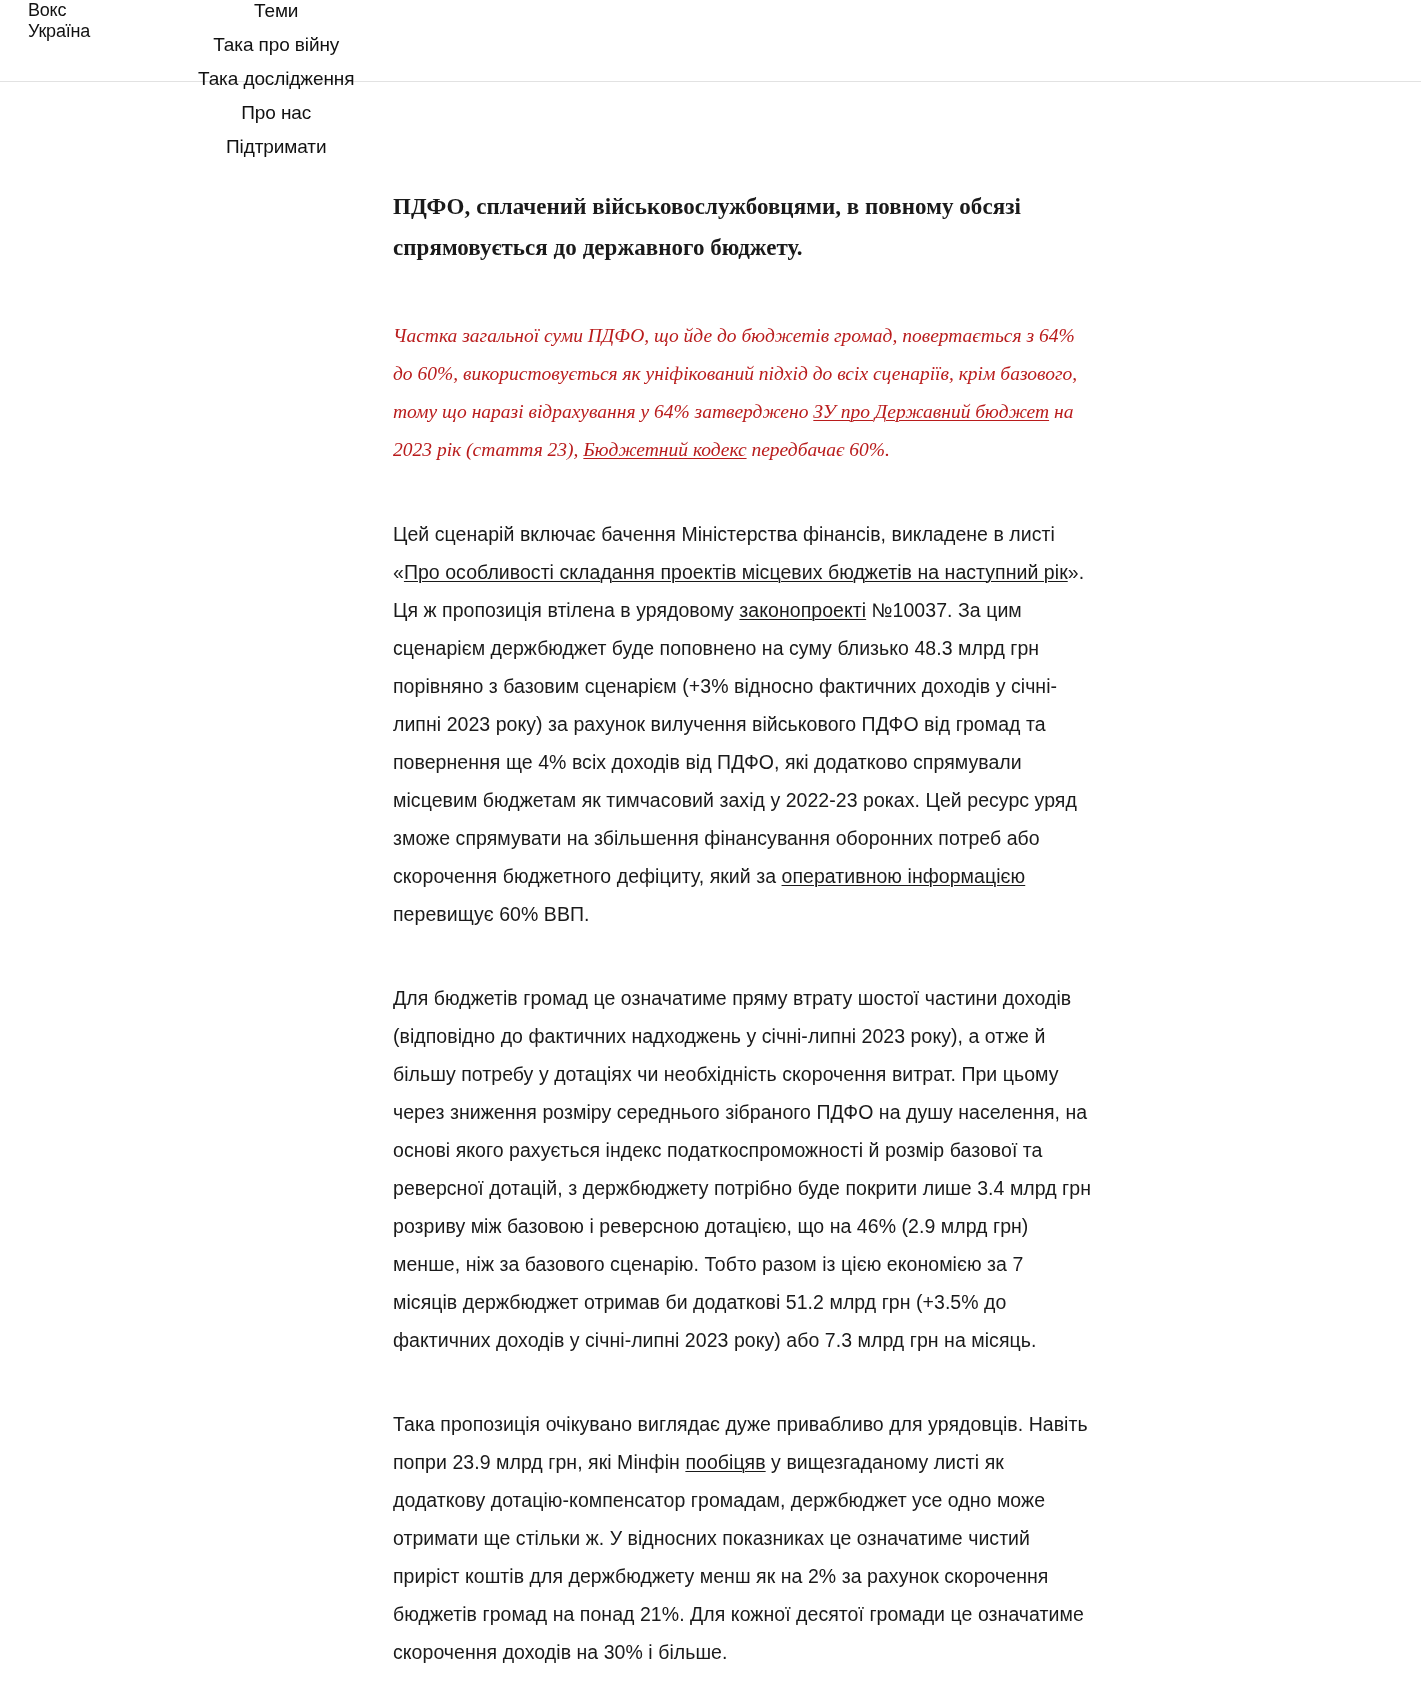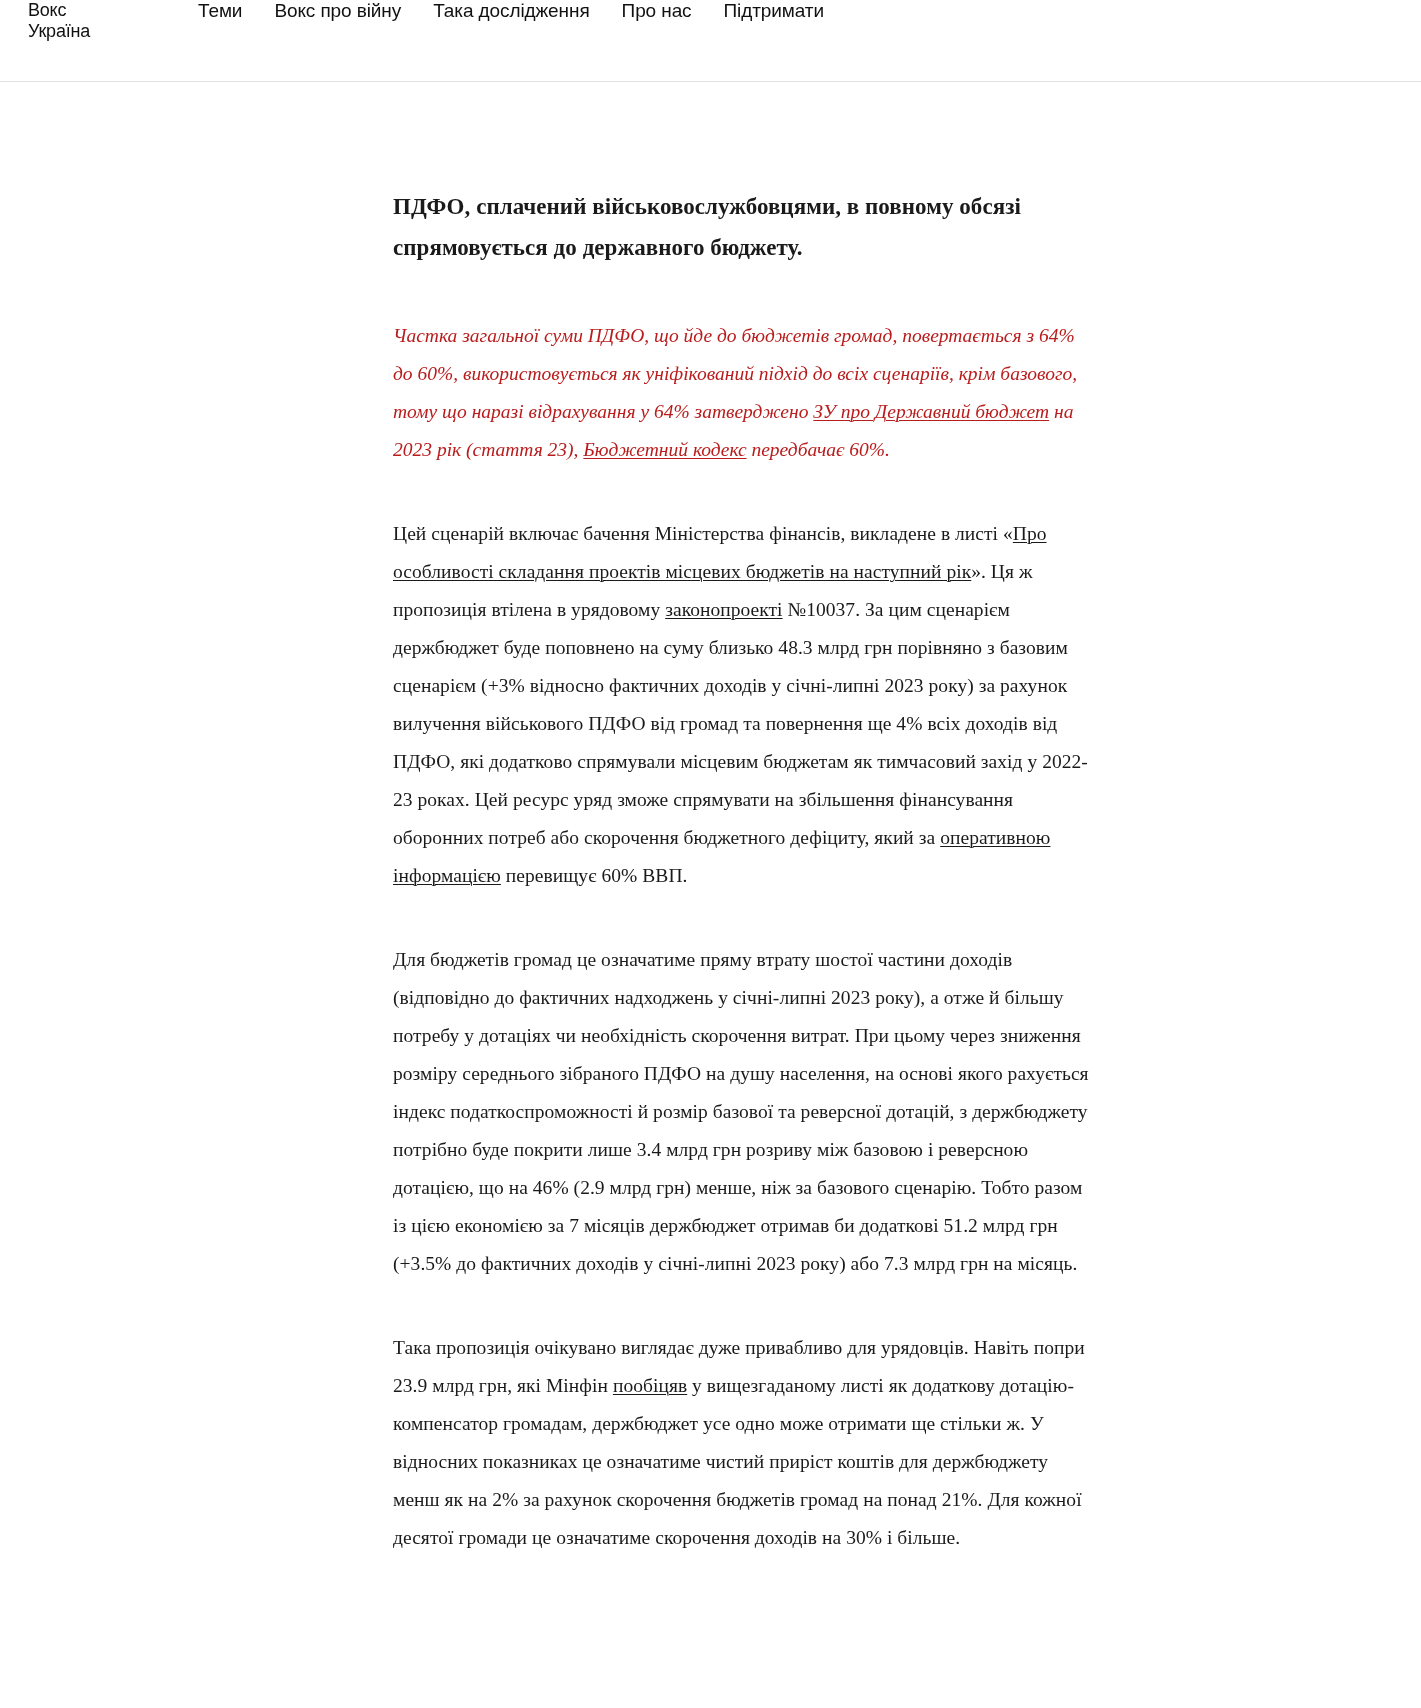--- a/index.html
+++ b/index.html
@@ -33,22 +33,23 @@
     font-weight: 400;
     color: #111111;
     letter-spacing: -0.2px;
     white-space: pre-line;
     width: 120px;
     flex: 0 0 auto;
   }
   .main-nav {
     display: flex;
     align-items: center;
-    gap: 32px;
+    gap: 12px;
     margin-left: 50px;
+    flex-direction: column;
   }
   .nav-item {
     font-family: "Liberation Sans", "DejaVu Sans", sans-serif;
     font-size: 19px;
     font-weight: 400;
     color: #111111;
     text-decoration: none;
     white-space: nowrap;
     cursor: pointer;
     letter-spacing: -0.1px;
@@ -84,21 +85,21 @@
   }
   p.note-italic {
     font-family: "Liberation Serif", "DejaVu Serif", serif;
     font-size: 19.5px;
     font-style: italic;
     line-height: 1.95;
     margin: 0 0 46px 0;
     color: #b91c1c;
   }
   p.body-text {
-    font-family: Liberation Serif, serif;
+    font-family: Liberation Sans, sans-serif;
     font-size: 19.5px;
     line-height: 1.95;
     margin: 0 0 46px 0;
     color: #1a1a1a;
     letter-spacing: 0.05px;
   }
   p.body-text:last-child { margin-bottom: 0; }
 
   a.inline-link {
     color: inherit;
@@ -109,21 +110,21 @@
   }
 </style>
 </head>
 <body>
 
 <header class="site-header">
   <div class="brand">Вокс
 Україна</div>
   <nav class="main-nav">
     <a class="nav-item">Теми</a>
-    <a class="nav-item">Вокс про війну</a>
+    <a class="nav-item">Така про війну</a>
     <a class="nav-item">Така дослідження</a>
     <a class="nav-item">Про нас</a>
     <a class="nav-item">Підтримати</a>
   </nav>
 </header>
 
 <main class="article-wrap">
   <article class="article">
 
 

